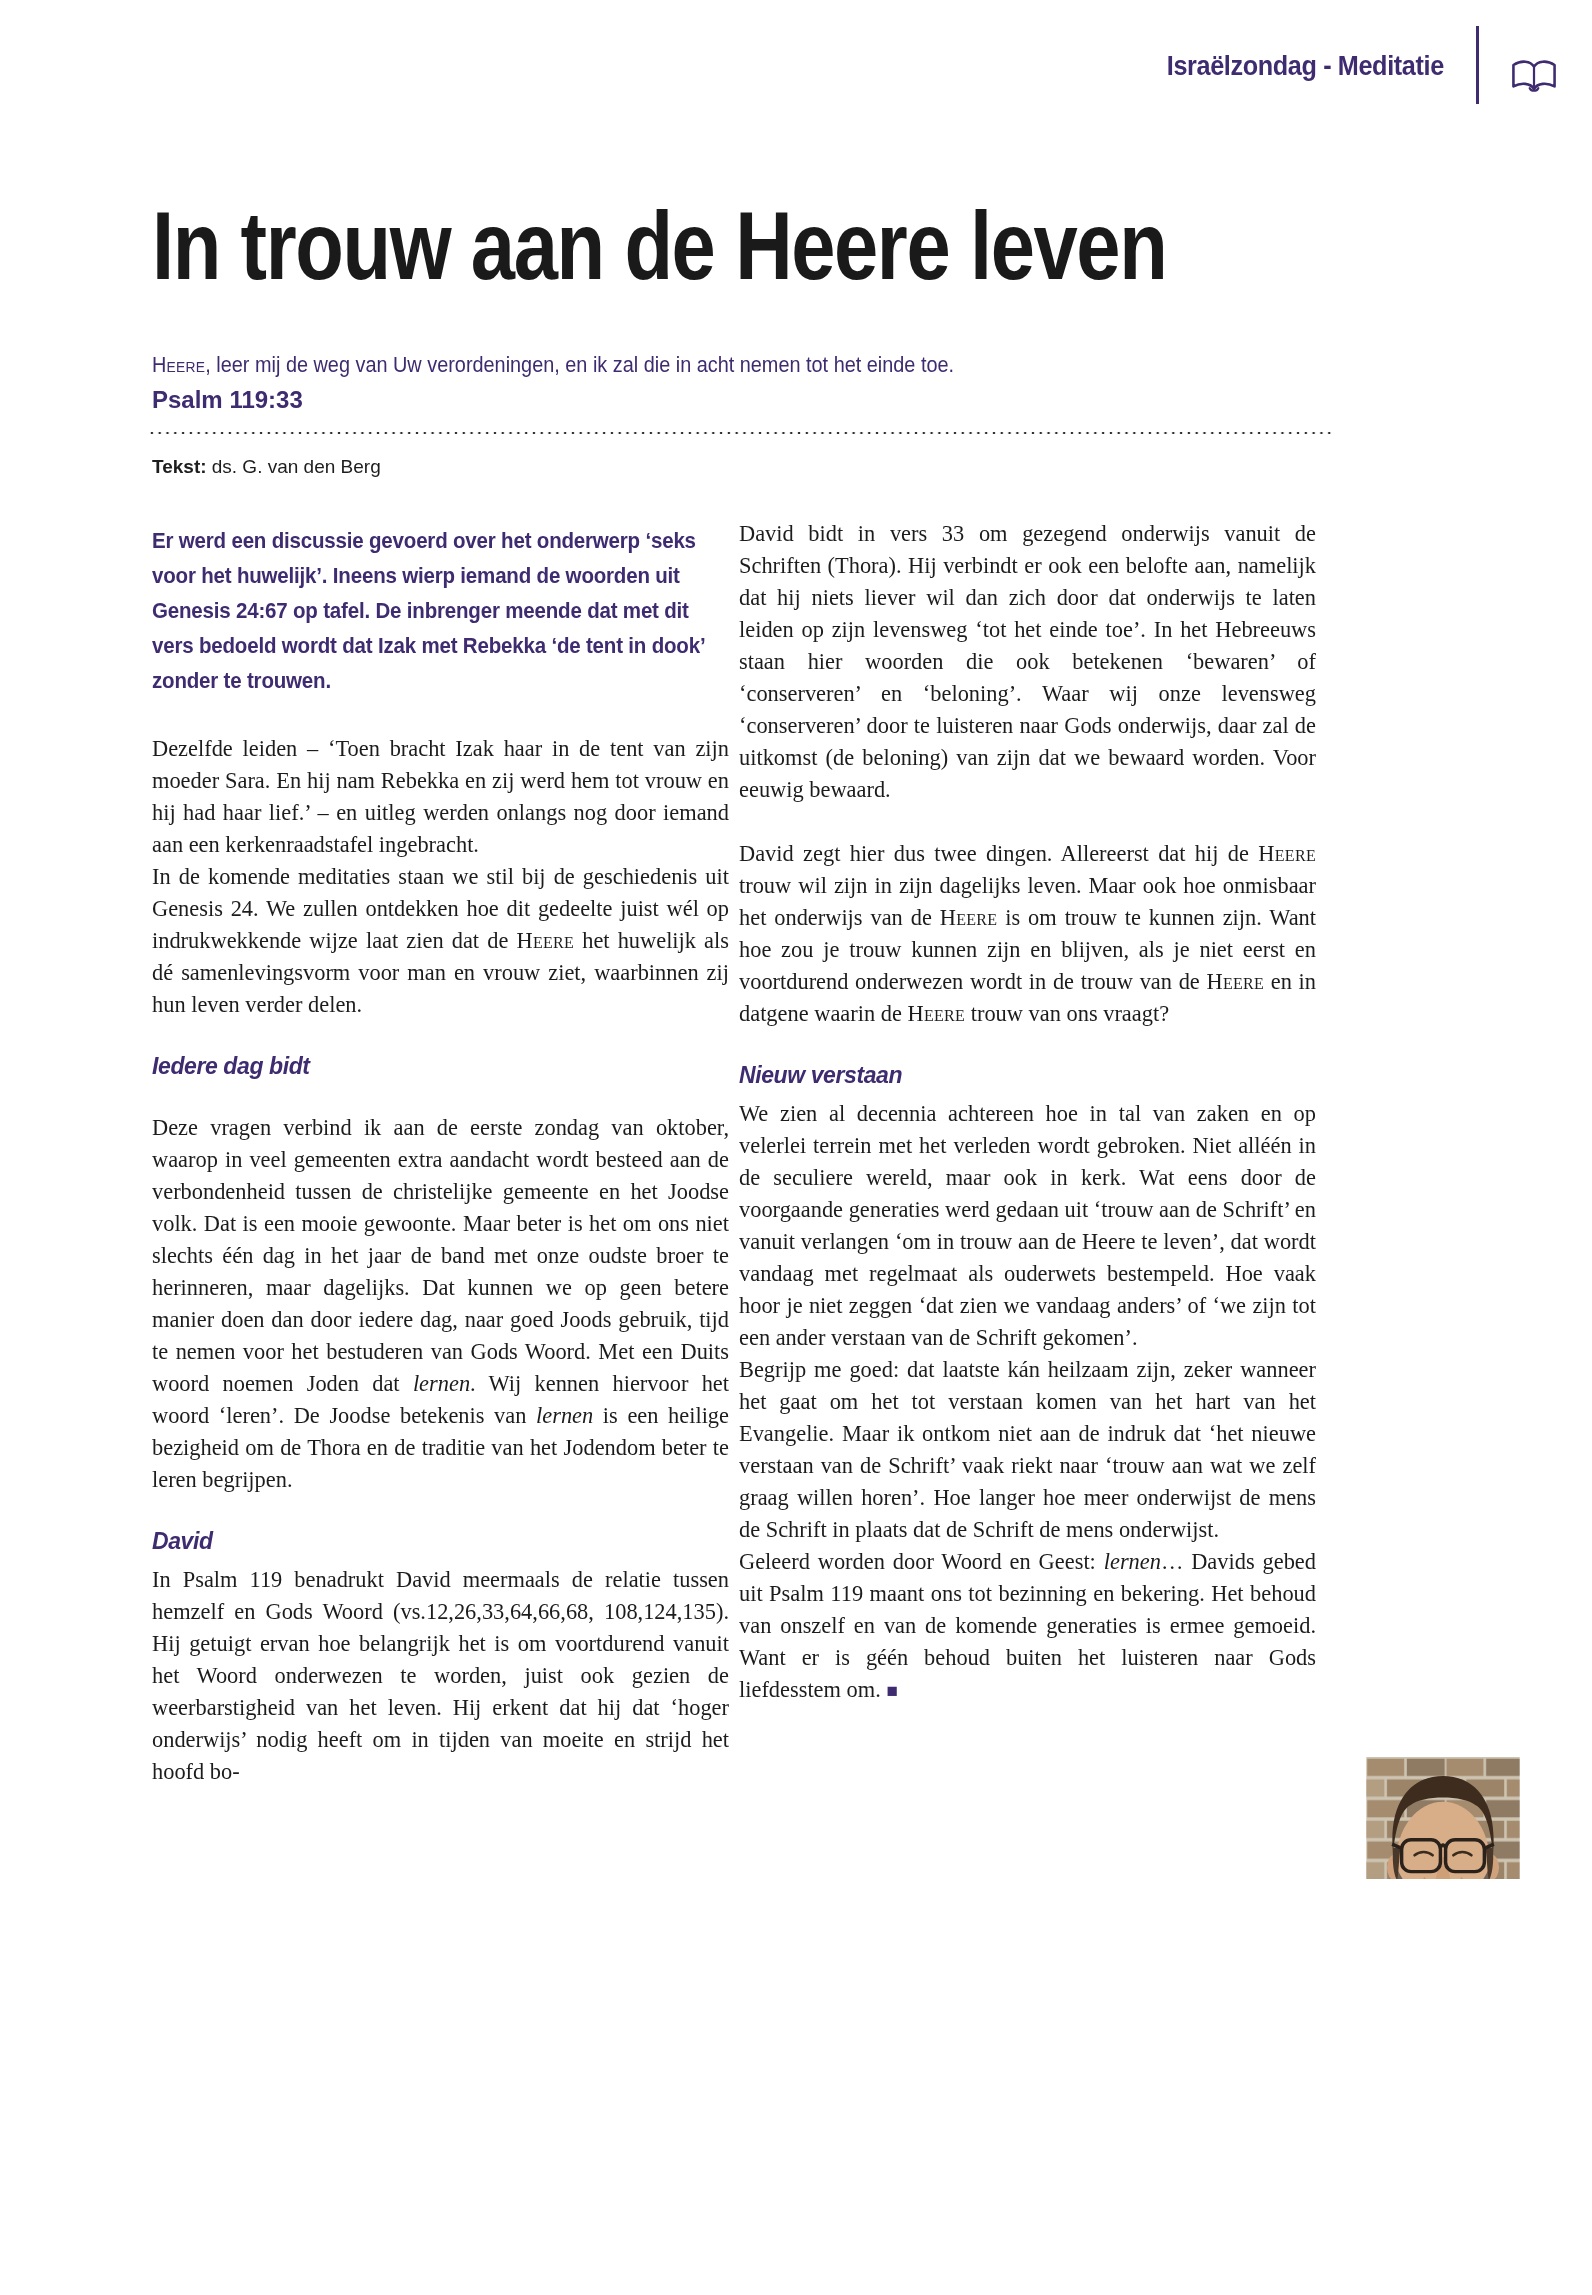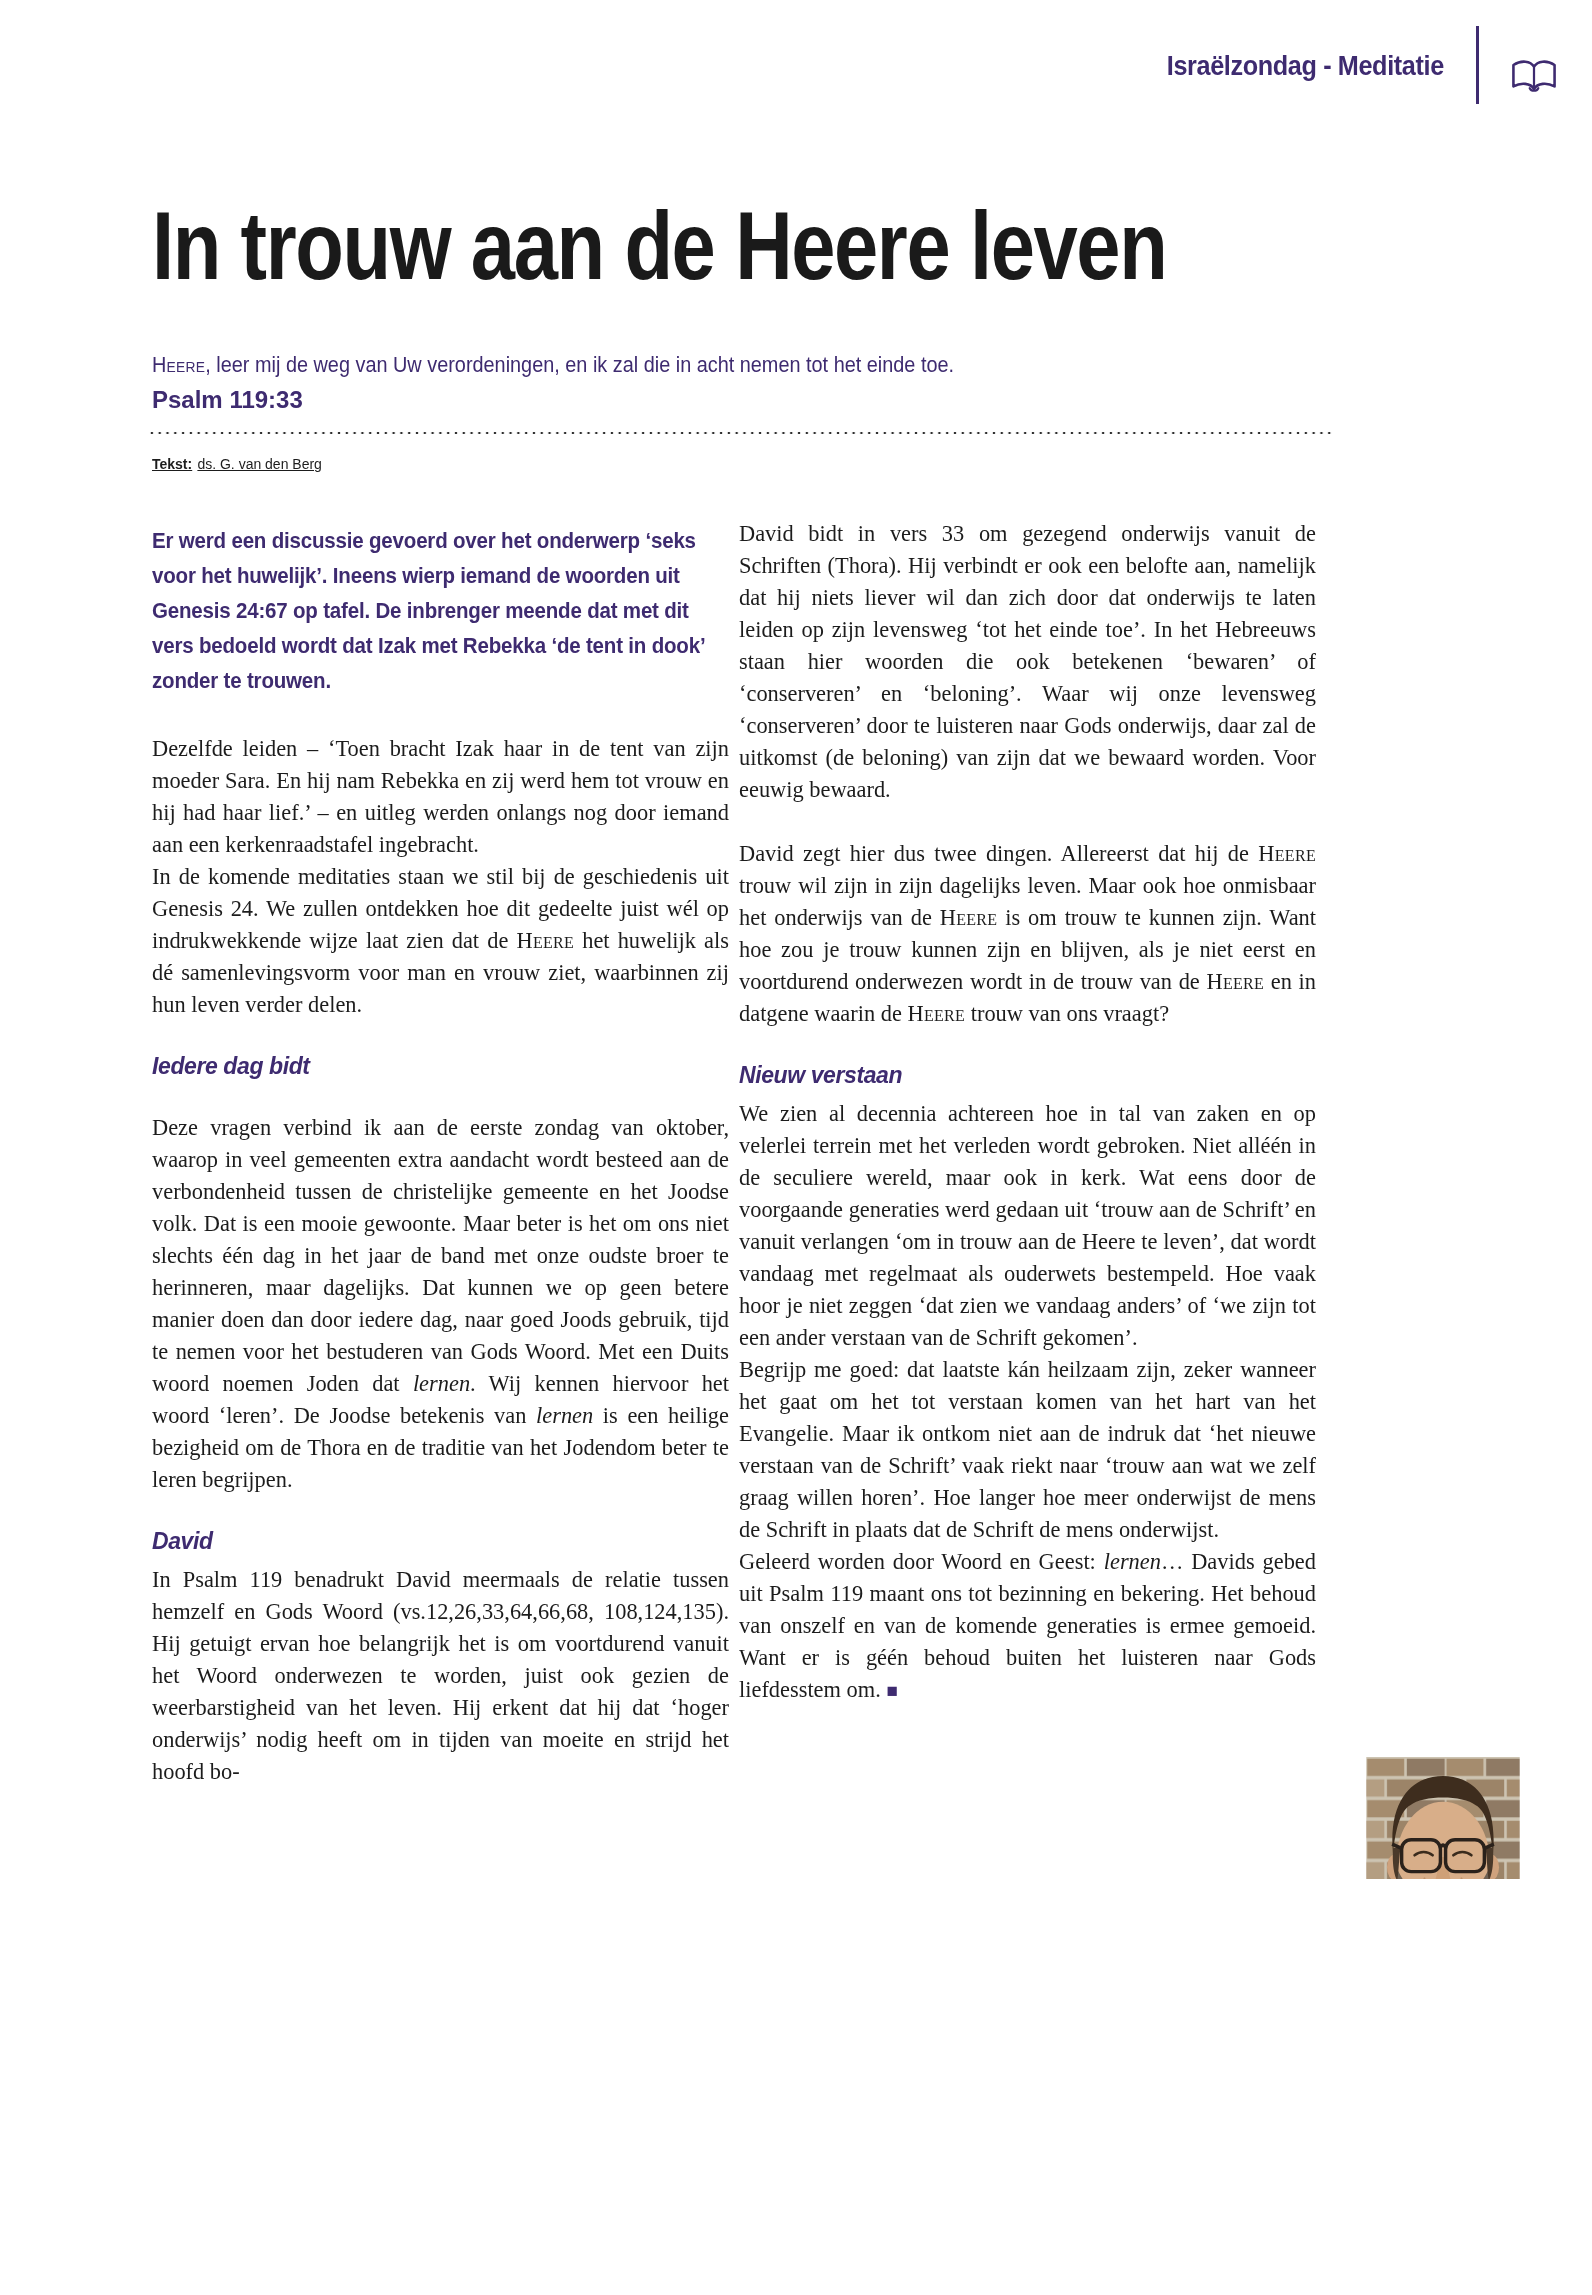--- a/index.html
+++ b/index.html
@@ -16,21 +16,21 @@
 
   
   .title{ position:absolute; left:152px; top:190px; font-size:97px; font-weight:bold; color:#1a1a1a;
           letter-spacing:-1.7px; white-space:nowrap; transform:scaleX(.82); transform-origin:0 0; }
   .verse{ position:absolute; left:152px; top:352px; font-size:21.6px; color:var(--purple);
           white-space:nowrap; transform:scaleX(.92); transform-origin:0 0; letter-spacing:0; }
   .verse-ref{ position:absolute; left:152px; top:386px; font-size:24px; font-weight:bold; color:var(--purple); }
   .rule-dotted{ position:absolute; left:148px; top:431px; width:1184px; height:4.3px;
                 background-image:radial-gradient(circle,#2e2e2e 1.3px,transparent 1.6px);
                 background-size:7.8px 4.3px; background-repeat:repeat-x; }
-  .byline{ position:absolute; left:152px; top:456px; font-size:14px; color:#1d1d1d;text-decoration:underline; }
+  .byline{ position:absolute; left:152px; top:456px; font-size:19px; color:#1d1d1d; }
   .byline b{ margin-right:5.2px; }
 
   
   .cols{ position:absolute; left:152px; top:518px; width:1179px; display:flex; gap:10px; align-items:flex-start; }
   .col{ width:577px; font-family:"Liberation Serif", serif; font-size:22.4px; line-height:32px;
         color:var(--ink); text-align:justify; }
   .col p{ margin:0; }
   .col p.gap{ margin-top:32px; }
   .col h2{ font-family:"Liberation Sans", sans-serif; font-style:italic; font-weight:bold;
            color:var(--purple); font-size:23px; line-height:28px; margin:31px 0 8.6px 0; letter-spacing:-0.4px; }

